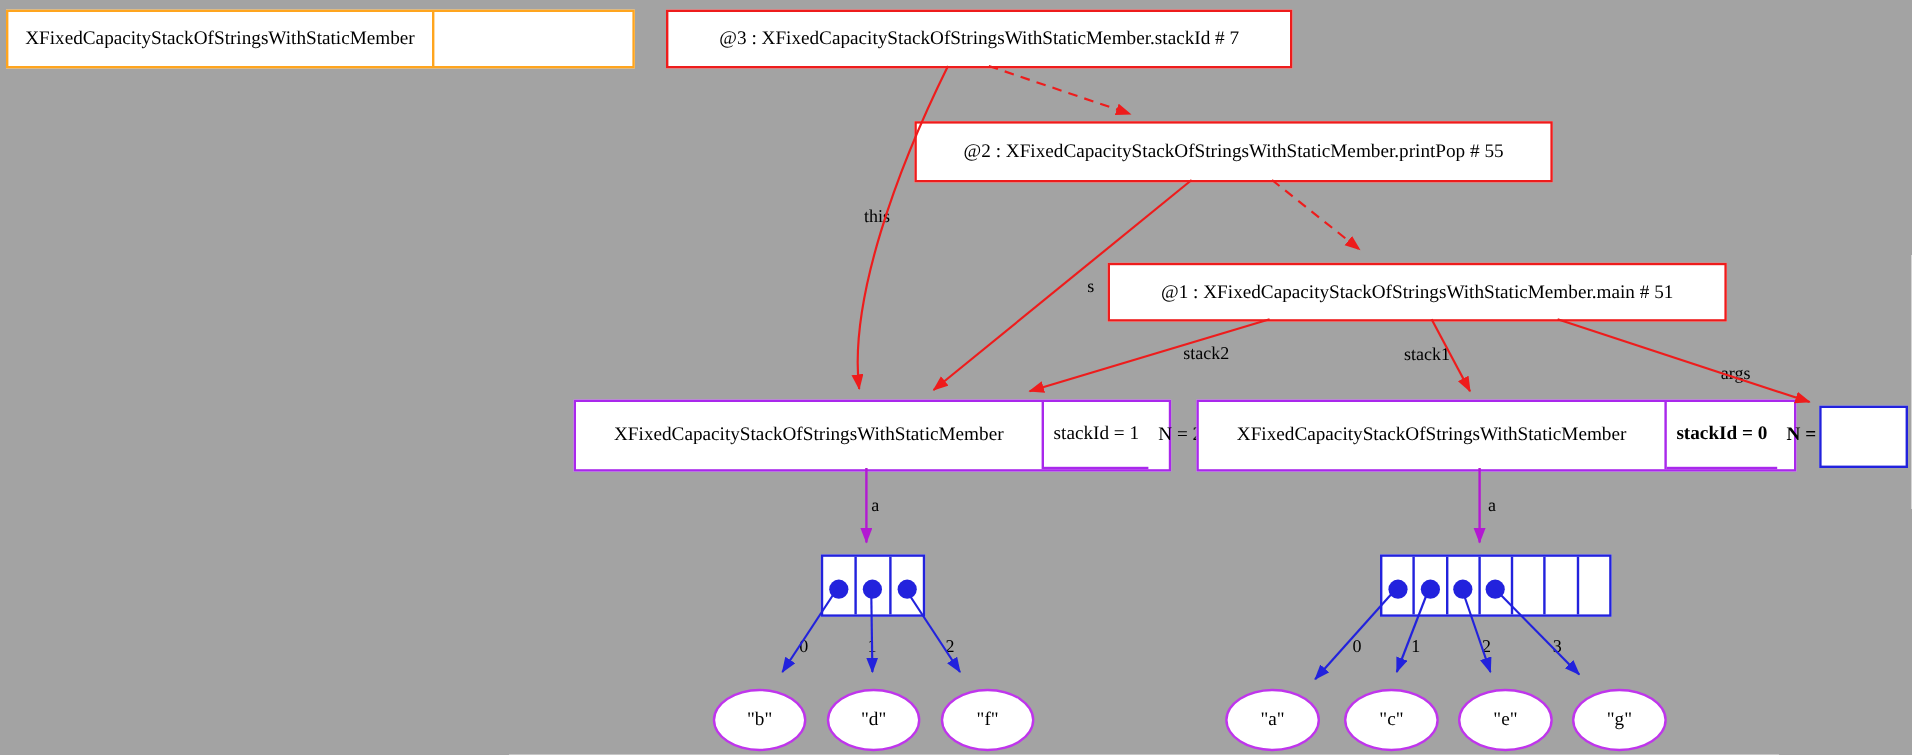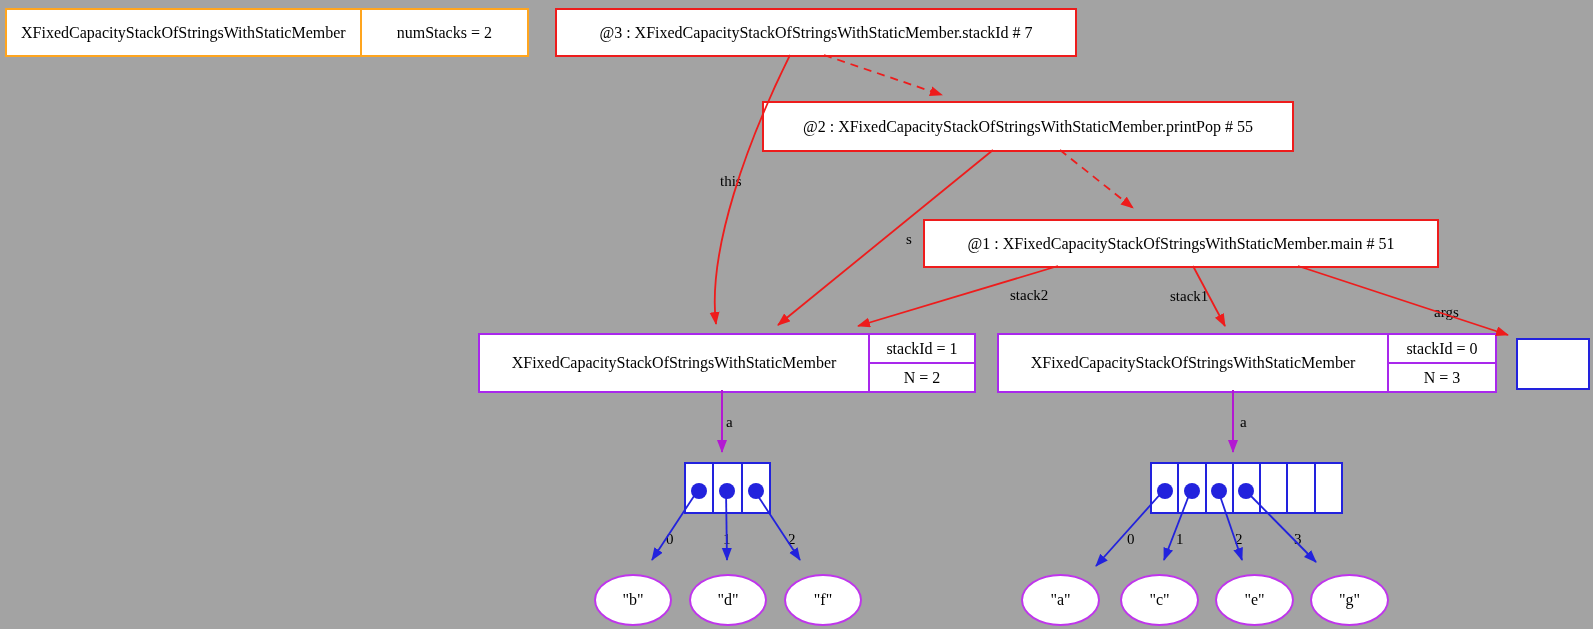--- a/index.html
+++ b/index.html
@@ -54,21 +54,21 @@
     border: 2px solid var(--purple-box);
     background: #fff;
     font-size: 16px;
   }
   .obj-box .obj-name {
     flex: 1;
     display: flex; align-items: center; justify-content: center;
     border-right: 2px solid var(--purple-box);
     white-space: nowrap;
   }
-  .obj-box .obj-fields { display: flex; flex-direction: column; text-align: right; }
+  .obj-box .obj-fields { display: flex; flex-direction: row; text-align: right; }
   .obj-box .obj-field {
     flex: 1;
     display: flex; align-items: center; justify-content: center;
     padding: 0 8px;
     white-space: nowrap;
   }
   .obj-box .obj-field:first-child { border-bottom: 2px solid var(--purple-box); }
   
   .blue-box {
     position: absolute;
@@ -122,38 +122,37 @@
   .m-purple { fill: var(--purple-arrow); }
   .m-blue   { fill: var(--blue); }
 </style>
 </head>
 <body>
 
 <div class="canvas">
 
   <div class="static-box" style="left:5px; top:8px; width:520px; height:45px;">
     <div class="name-cell">XFixedCapacityStackOfStringsWithStaticMember</div>
-    <div class="field-cell">numStacks = 2</div>
   </div>
 
   <div class="frame" style="left:555px; top:8px; width:518px; height:45px;">@3 : XFixedCapacityStackOfStringsWithStaticMember.stackId # 7</div>
   <div class="frame" style="left:762px; top:101px; width:528px; height:47px;">@2 : XFixedCapacityStackOfStringsWithStaticMember.printPop # 55</div>
   <div class="frame" style="left:923px; top:219px; width:512px; height:45px;">@1 : XFixedCapacityStackOfStringsWithStaticMember.main # 51</div>
 
   <div class="obj-box" style="left:478px; top:333px; width:494px; height:56px;">
     <div class="obj-name">XFixedCapacityStackOfStringsWithStaticMember</div>
     <div class="obj-fields" style="width:104px;">
       <div class="obj-field">stackId = 1</div>
       <div class="obj-field">N = 2</div>
     </div>
   </div>
 
   <div class="obj-box" style="left:997px; top:333px; width:496px; height:56px;">
     <div class="obj-name">XFixedCapacityStackOfStringsWithStaticMember</div>
-    <div class="obj-fields" style="width:106px;">
+    <div class="obj-fields" style="width:106px;font-weight:bold;">
       <div class="obj-field">stackId = 0</div>
       <div class="obj-field">N = 3</div>
     </div>
   </div>
 
   <div class="blue-box" style="left:1516px; top:338px; width:70px; height:48px;"></div>
 
   <div class="array-box" style="left:684px; top:462px; width:83px; height:48px;">
     <div class="array-cell">
       <span class="dot"></span>
@@ -188,21 +187,21 @@
   <div class="str-node" style="left:689px; top:574px; width:74px; height:48px;">"d"</div>
   <div class="str-node" style="left:784px; top:574px; width:74px; height:48px;">"f"</div>
 
   <div class="str-node" style="left:1021px; top:574px; width:75px; height:48px;">"a"</div>
   <div class="str-node" style="left:1120px; top:574px; width:75px; height:48px;">"c"</div>
   <div class="str-node" style="left:1215px; top:574px; width:75px; height:48px;">"e"</div>
   <div class="str-node" style="left:1310px; top:574px; width:75px; height:48px;">"g"</div>
 
   <span class="edge-label" style="left:720px; top:173px;">this</span>
   <span class="edge-label" style="left:906px; top:231px;">s</span>
-  <span class="edge-label" style="left:1010px; top:287px;">stack2</span>
+  <span class="edge-label" style="left:986px; top:287px;">stack2</span>
   <span class="edge-label" style="left:1170px; top:288px;">stack1</span>
   <span class="edge-label" style="left:1434px; top:304px;">args</span>
   <span class="edge-label" style="left:726px; top:414px;">a</span>
   <span class="edge-label" style="left:1240px; top:414px;">a</span>
 
   <span class="edge-label" style="left:666px; top:531px;">0</span>
   <span class="edge-label" style="left:723px; top:531px;">1</span>
   <span class="edge-label" style="left:788px; top:531px;">2</span>
   <span class="edge-label" style="left:1127px; top:531px;">0</span>
   <span class="edge-label" style="left:1176px; top:531px;">1</span>

